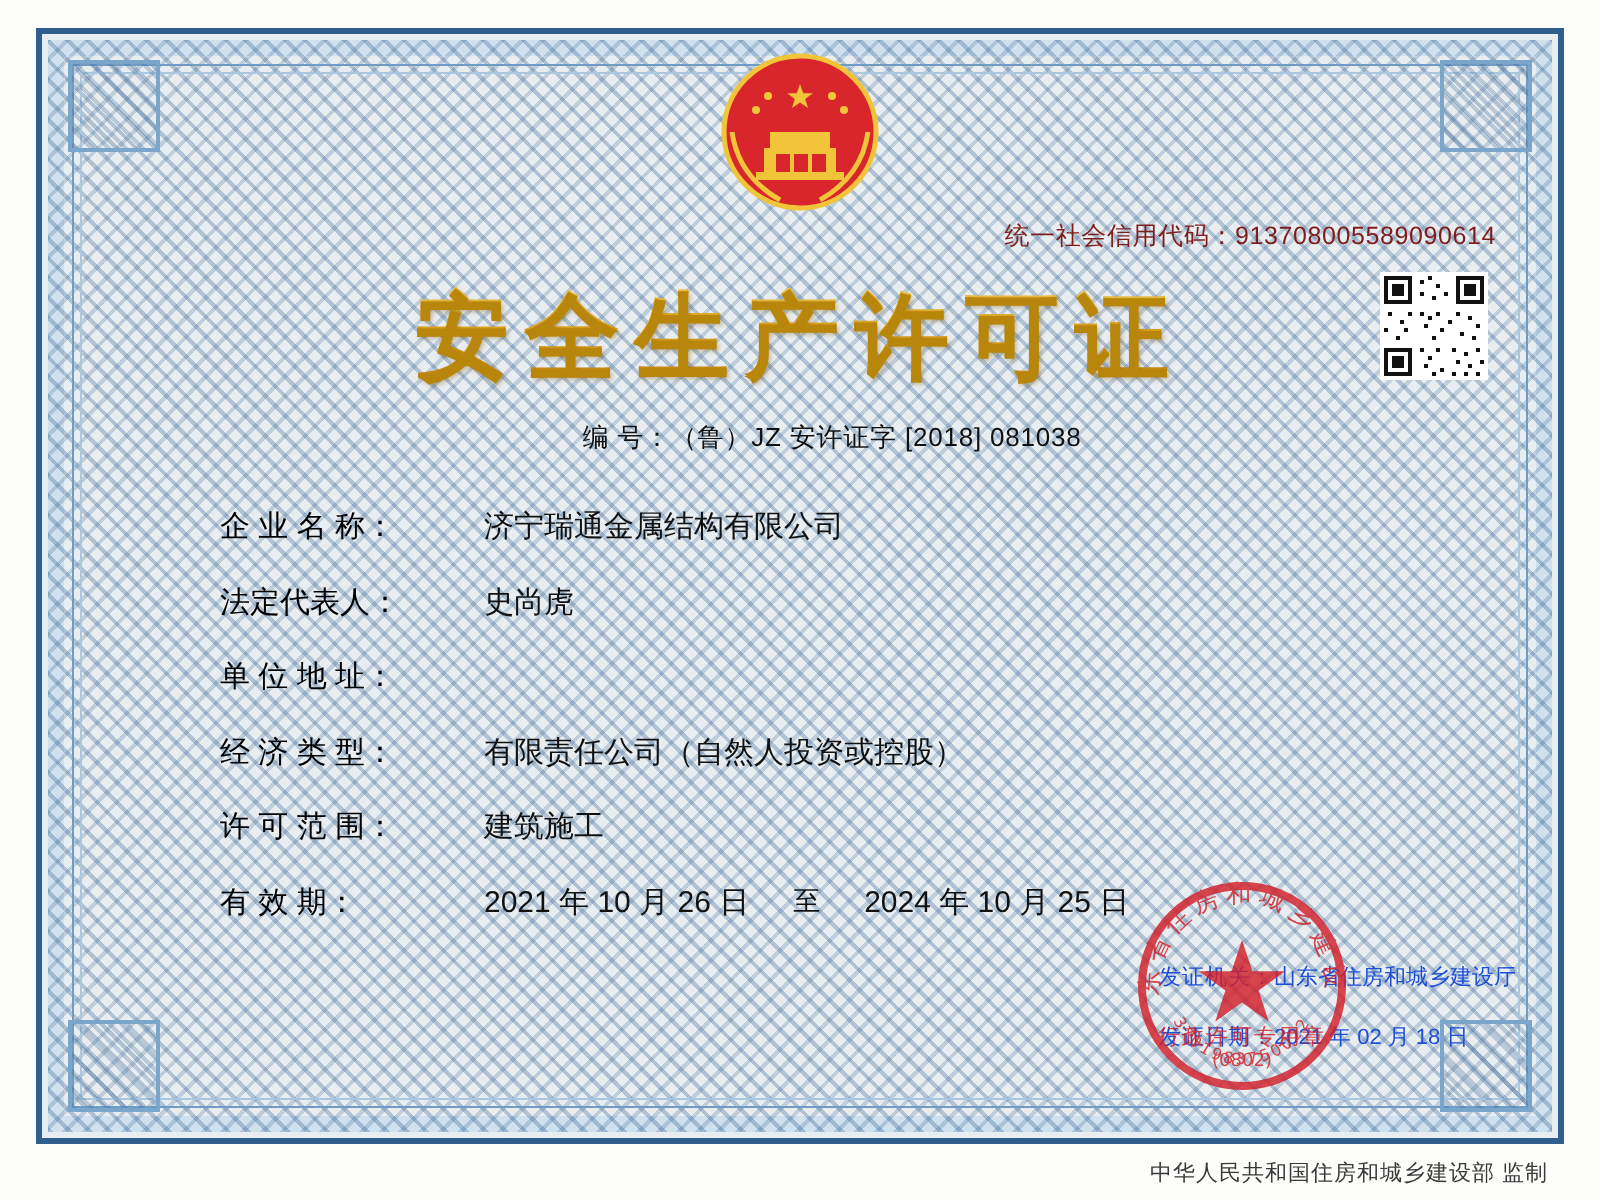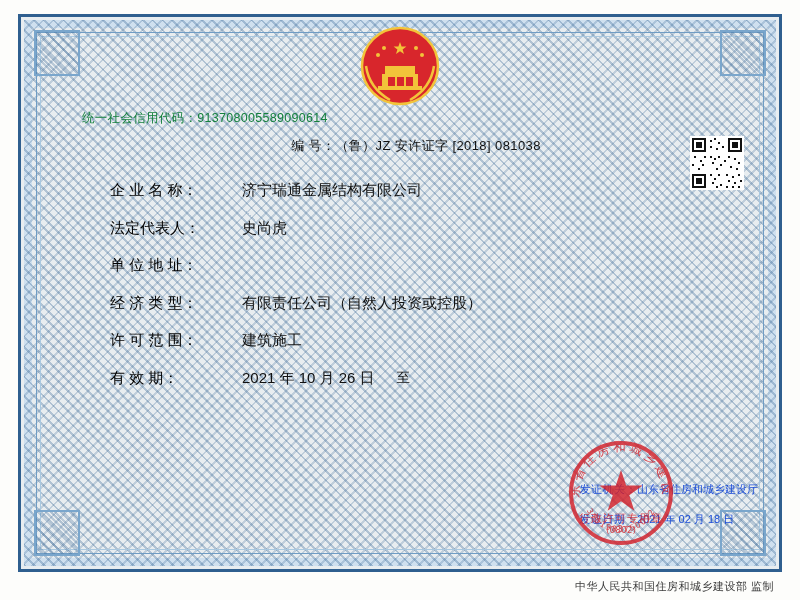--- a/index.html
+++ b/index.html
@@ -101,23 +101,24 @@
   
   .content {
     position: absolute;
     left: 52px;
     right: 52px;
     top: 110px;
     bottom: 60px;
   }
   .credit-code {
     font-size: 12.5px;
-    color: #15803d;
+    color: #7f1d1d;
     letter-spacing: 0.3px;
     margin-left: 30px;
+    text-align: right;
   }
   .title {
     margin-top: 10px;
     text-align: center;
     font-family: "DejaVu Sans", "Liberation Sans", sans-serif;
     font-size: 47px;
     font-weight: bold;
     letter-spacing: 8px;
     color: #d8a01a;
     text-shadow:
@@ -297,20 +298,21 @@
       </g>
     </svg>
   </div>
 
   <div class="content">
 
     <div class="credit-code">
       <span>统一社会信用代码：</span><span>913708005589090614</span>
     </div>
 
+    <div class="title">安全生产许可证</div>
 
     <div class="cert-no">
       <span>编  号：</span><span>（鲁）JZ 安许证字 [2018] 081038</span>
     </div>
 
     <div class="fields">
 
       <div class="field-row">
         <span class="field-label">企 业 名 称：</span>
         <span class="field-value">济宁瑞通金属结构有限公司</span>
@@ -332,20 +334,21 @@
 
       <div class="field-row">
         <span class="field-label">许 可 范 围：</span>
         <span class="field-value">建筑施工</span>
       </div>
 
       <div class="field-row validity">
         <span class="field-label">有    效    期：</span>
         <span class="field-value">2021 年 10 月 26 日</span>
         <span class="sep">至</span>
+        <span class="field-value">2024 年 10 月 25 日</span>
       </div>
 
     </div>
   </div>
 
   <div class="issuer">
     <div>
       <span class="lbl">发证机关：</span><span>山东省住房和城乡建设厅</span>
     </div>
     <div>

